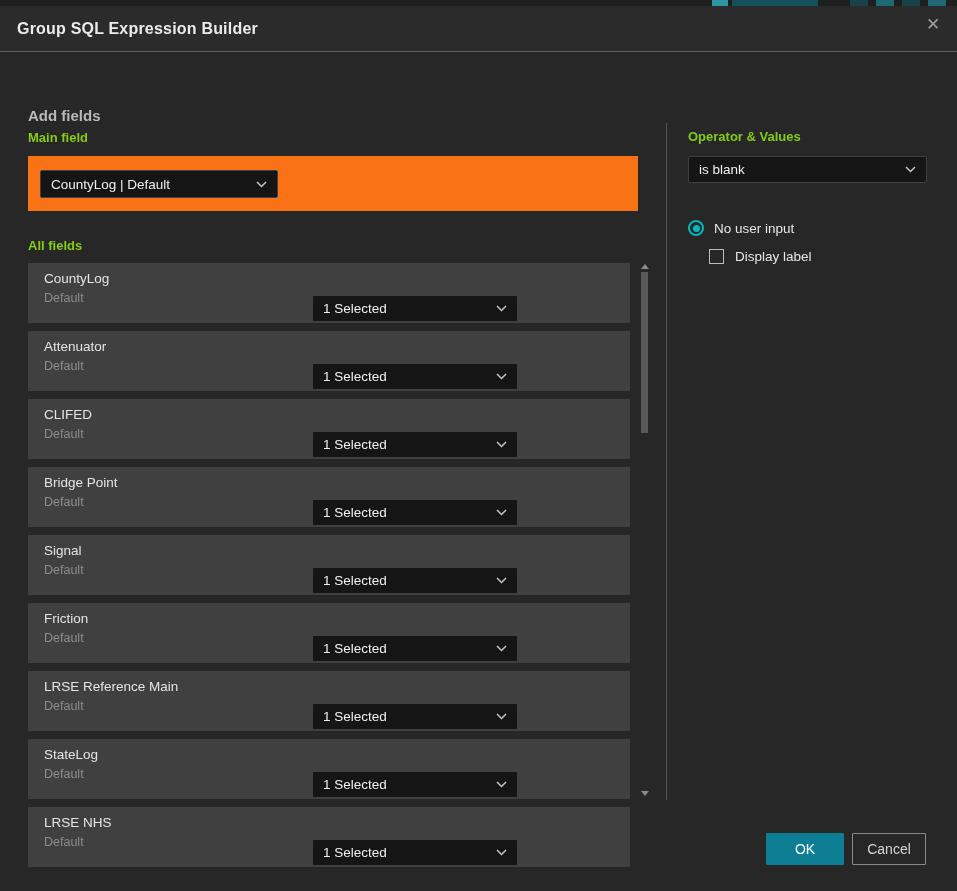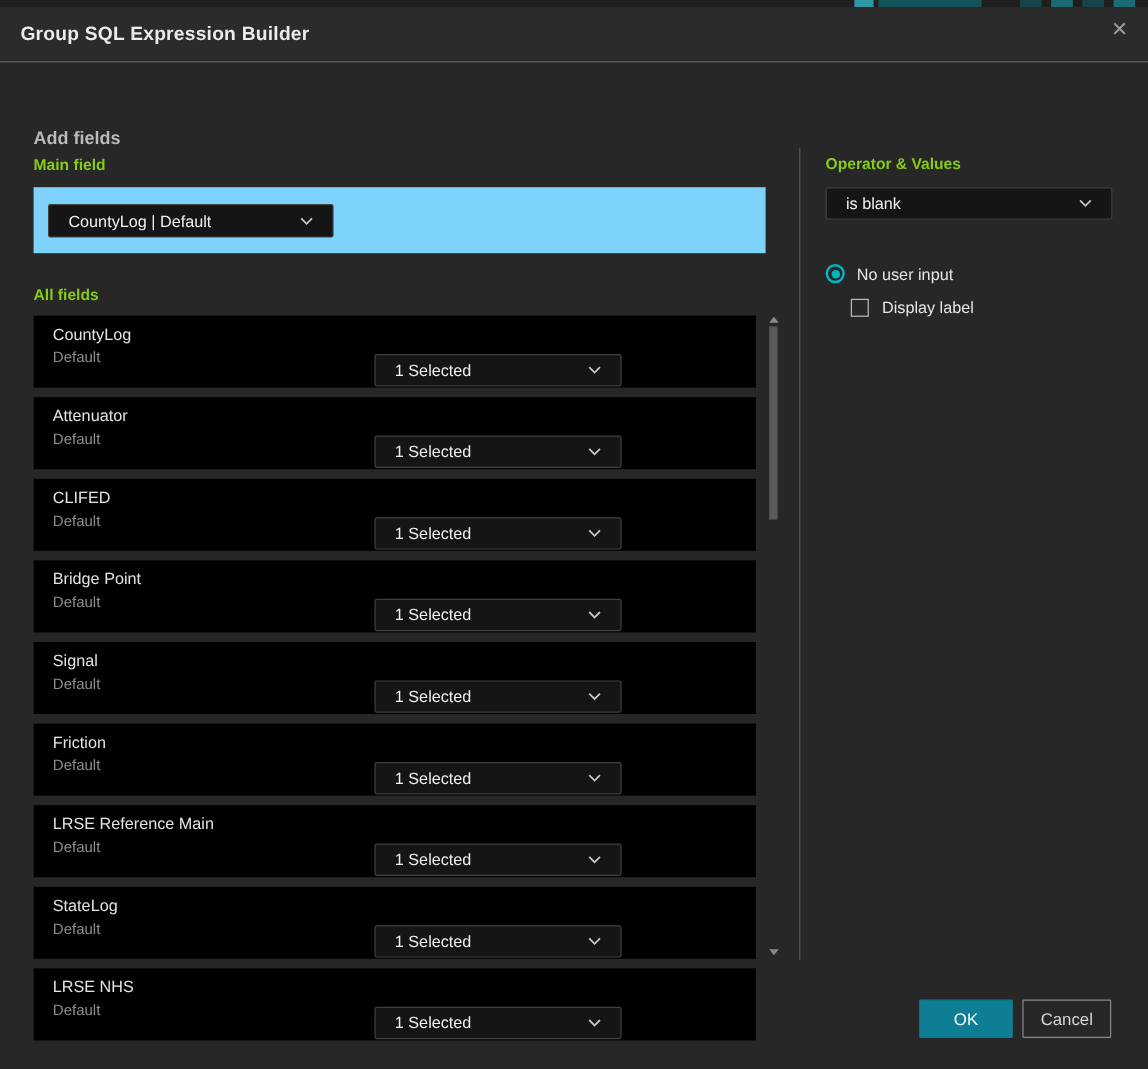--- a/index.html
+++ b/index.html
@@ -19,34 +19,34 @@
   .close-btn { position:absolute; right:12px; top:12px; width:24px; height:24px;
                display:flex; align-items:center; justify-content:center;
                color:#9c9c9c; font-size:17px; cursor:pointer; background:none; border:none; }
 
   .section-h { position:absolute; left:28px; font-size:15px; font-weight:700; color:#bababa; }
   .label { position:absolute; font-size:13px; font-weight:700; color:#84cc16; }
 
   
   .ddl { position:absolute; background:#151515; border:1px solid #404040; border-radius:2px;
          display:flex; align-items:center; justify-content:space-between;
-         padding:0 16px; cursor:pointer; }
+         padding:0 10px; cursor:pointer; }
   .ddl-text { font-size:13.5px; color:#f0f0f0; white-space:nowrap; overflow:hidden; }
   .ddl svg.chev { flex:none; margin-left:8px; }
   .ddl svg.chev path { fill:none; stroke:#c6c6c6; stroke-width:1.5; }
 
-  .main-panel { position:absolute; left:28px; top:156px; width:610px; height:55px; background:#7dd3fc; }
+  .main-panel { position:absolute; left:28px; top:156px; width:610px; height:55px; background:#f97316; }
   .sel-layer { left:12px; top:14px; width:238px; height:28px; }
   .sel-field { left:262px; top:14px; width:211px; height:28px; }
   .sel-field .cal { flex:none; margin-right:9px; display:flex; }
   .sel-field .ddl-left { display:flex; align-items:center; overflow:hidden; }
 
   
   .rows { position:absolute; left:28px; top:263px; width:602px; }
-  .field-row { position:relative; width:602px; height:60px; background:#000000; margin-bottom:8px; }
+  .field-row { position:relative; width:602px; height:60px; background:#404040; margin-bottom:8px; }
   .row-name { position:absolute; left:16px; top:8px;  font-size:13.5px; color:#e4e4e4; }
   .row-sub  { position:absolute; left:16px; top:28px; font-size:12.5px; color:#8d8d8d; }
   .row-ddl  { left:284px; top:13px; width:206px; height:27px;margin-top:19px; }
 
   
   .scrollbar { position:absolute; left:639px; top:258px; width:12px; height:546px; }
   .sb-up, .sb-down { position:absolute; left:2px; width:0; height:0;
                      border-left:4px solid transparent; border-right:4px solid transparent; }
   .sb-up   { top:6px;    border-bottom:5px solid #8a8a8a; }
   .sb-down { bottom:8px; border-top:5px solid #8a8a8a; }

